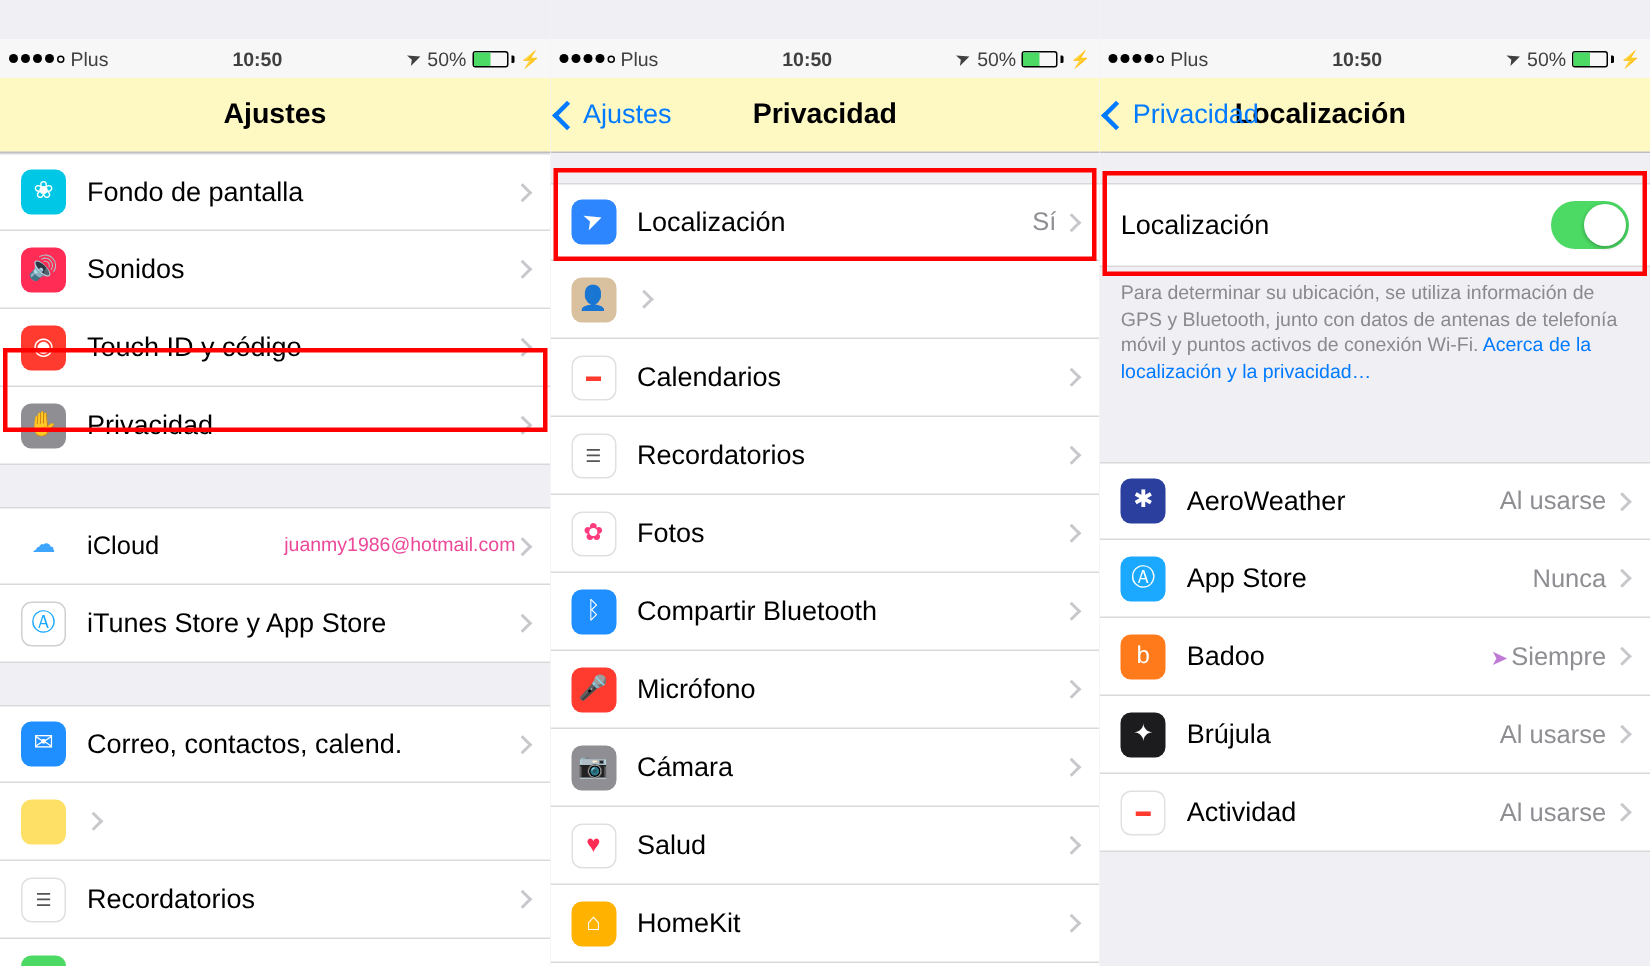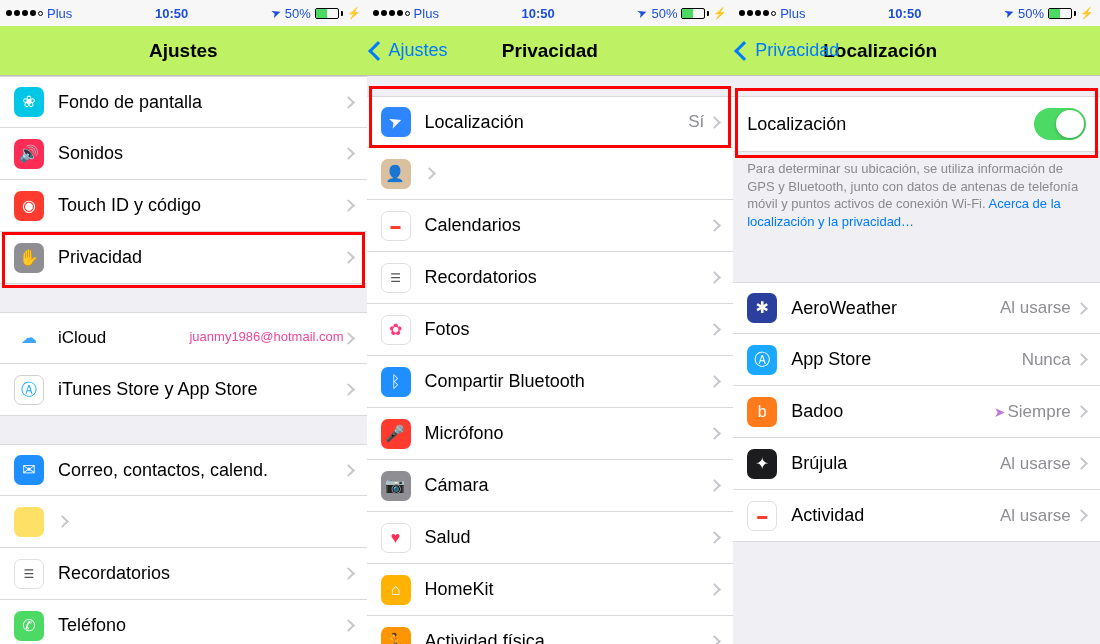--- a/index.html
+++ b/index.html
@@ -1,30 +1,30 @@
 <!DOCTYPE html>
 <html><head>
 <meta charset="utf-8">
 <style>
   * { box-sizing: border-box; margin: 0; padding: 0; }
   html, body { width: 1100px; height: 644px; font-family: -apple-system, "Helvetica Neue", Helvetica, Arial, sans-serif; background:#fff; }
   .wrap { display:flex; width:1100px; height:644px; }
   .phone { width:366.6px; height:644px; background:#efeff4; display:flex; flex-direction:column; overflow:hidden; position:relative; border-right:0px solid transparent;}
   
-  .status { height:26px; background:#f7f7f8; display:flex; align-items:center; justify-content:space-between; padding:0 6px; font-size:13px; color:#1d4ed8; font-weight:500;}
+  .status { height:26px; background:#f7f7f8; display:flex; align-items:center; justify-content:space-between; padding:0 6px; font-size:13px; color:#404040; font-weight:500;margin-top:26px;}
   .status .left, .status .right { display:flex; align-items:center; gap:4px; }
   .dots { display:flex; gap:2px; align-items:center;}
   .dot { width:6px; height:6px; border-radius:50%; background:#000;}
   .dot.hollow { background:transparent; border:1px solid #000; width:5px; height:5px;}
   .batt { display:flex; align-items:center; gap:2px;}
   .batt-body { width:24px; height:11px; border:1px solid #000; border-radius:2px; position:relative;}
   .batt-fill { position:absolute; left:0; top:0; bottom:0; width:50%; background:#4cd964;}
   .batt-cap { width:2px; height:5px; background:#000; border-radius:0 1px 1px 0;}
   
-  .nav { height:50px; background:#bef264; border-bottom:1px solid #bfbfc3; display:flex; align-items:center; position:relative;}
+  .nav { height:50px; background:#fef9c3; border-bottom:1px solid #bfbfc3; display:flex; align-items:center; position:relative;}
   .nav-title { position:absolute; left:0; right:0; text-align:center; font-size:19px; font-weight:600; color:#000;}
   .nav-back { display:flex; align-items:center; color:#007aff; font-size:18px; padding-left:4px; z-index:2; cursor:pointer;}
   .chev-left { width:14px; height:14px; border-left:3px solid #007aff; border-bottom:3px solid #007aff; transform:rotate(45deg); margin-right:4px;}
   
   .list { flex:1; overflow:hidden;}
   .section-gap { height:28px; }
   .cell { height:52px; background:#fff; display:flex; align-items:center; padding:0 14px; border-bottom:1px solid #d9d9dc; position:relative;}
   .cell.first { border-top:1px solid #d9d9dc;}
   .cell .icon { width:30px; height:30px; border-radius:7px; margin-right:14px; flex:0 0 auto; display:flex; align-items:center; justify-content:center; color:#fff; font-size:17px;}
   .cell .lbl { flex:1; font-size:18px; color:#000; white-space:nowrap; overflow:hidden; text-overflow:ellipsis;}

